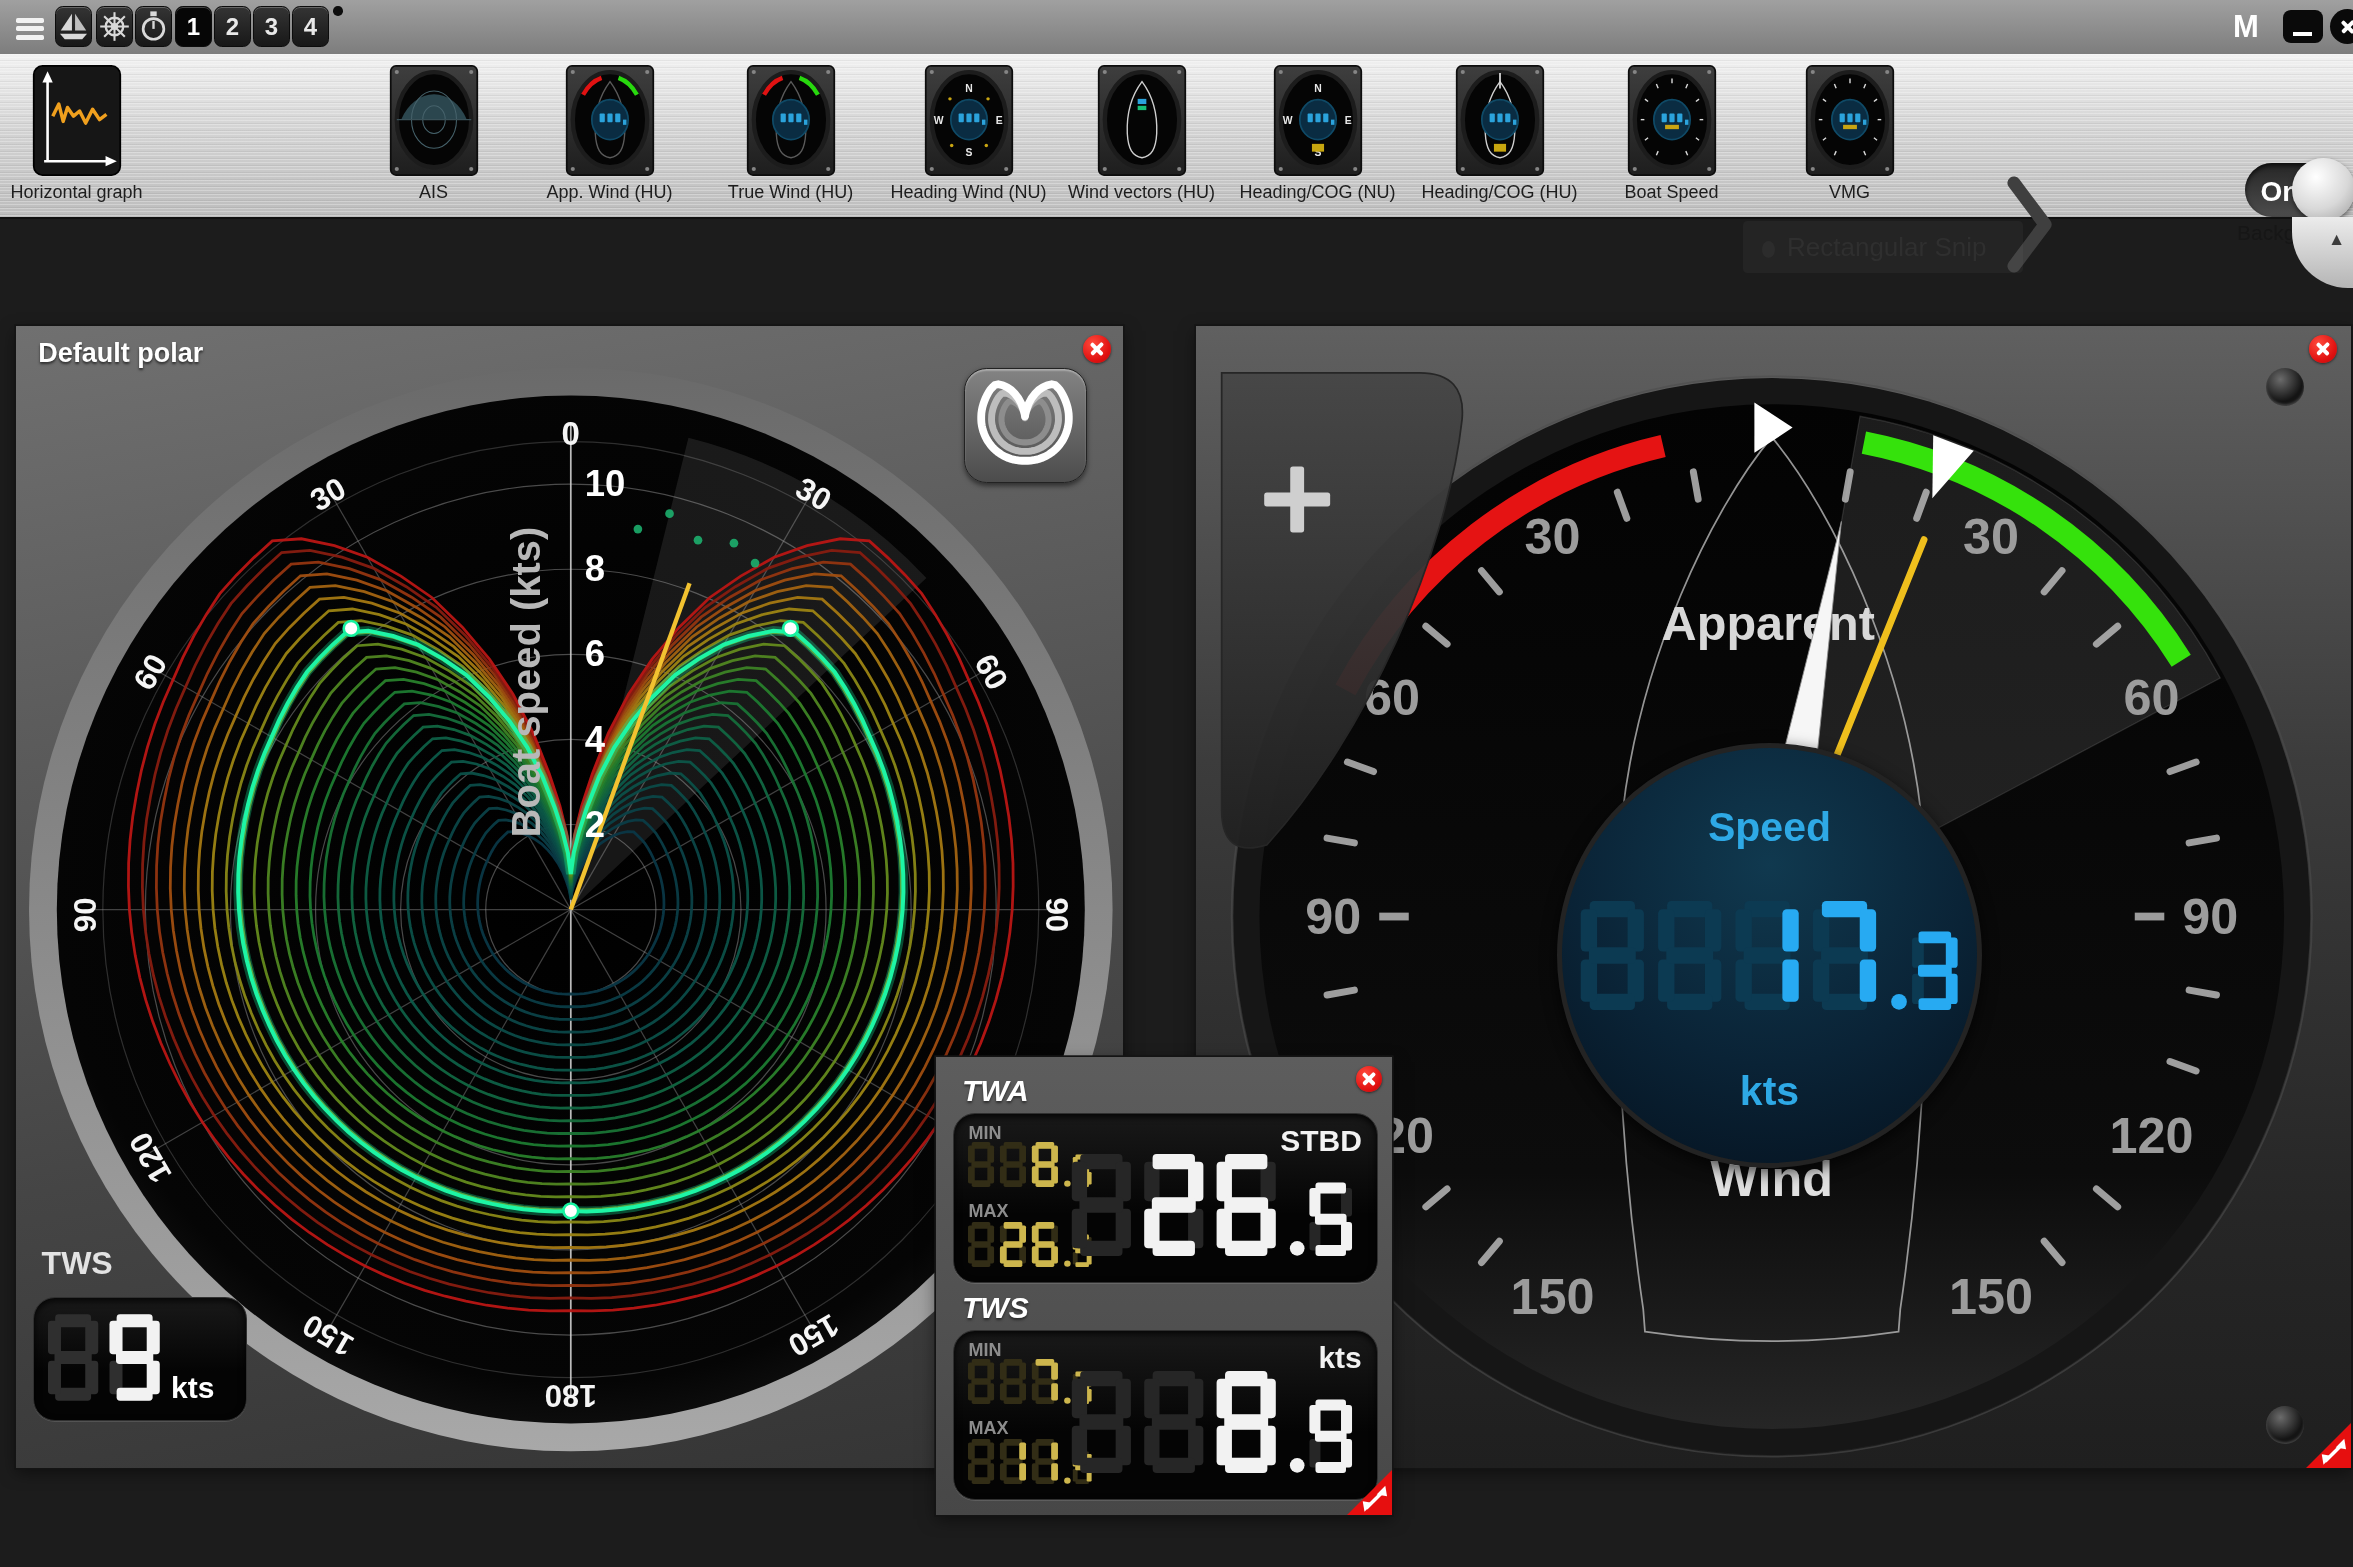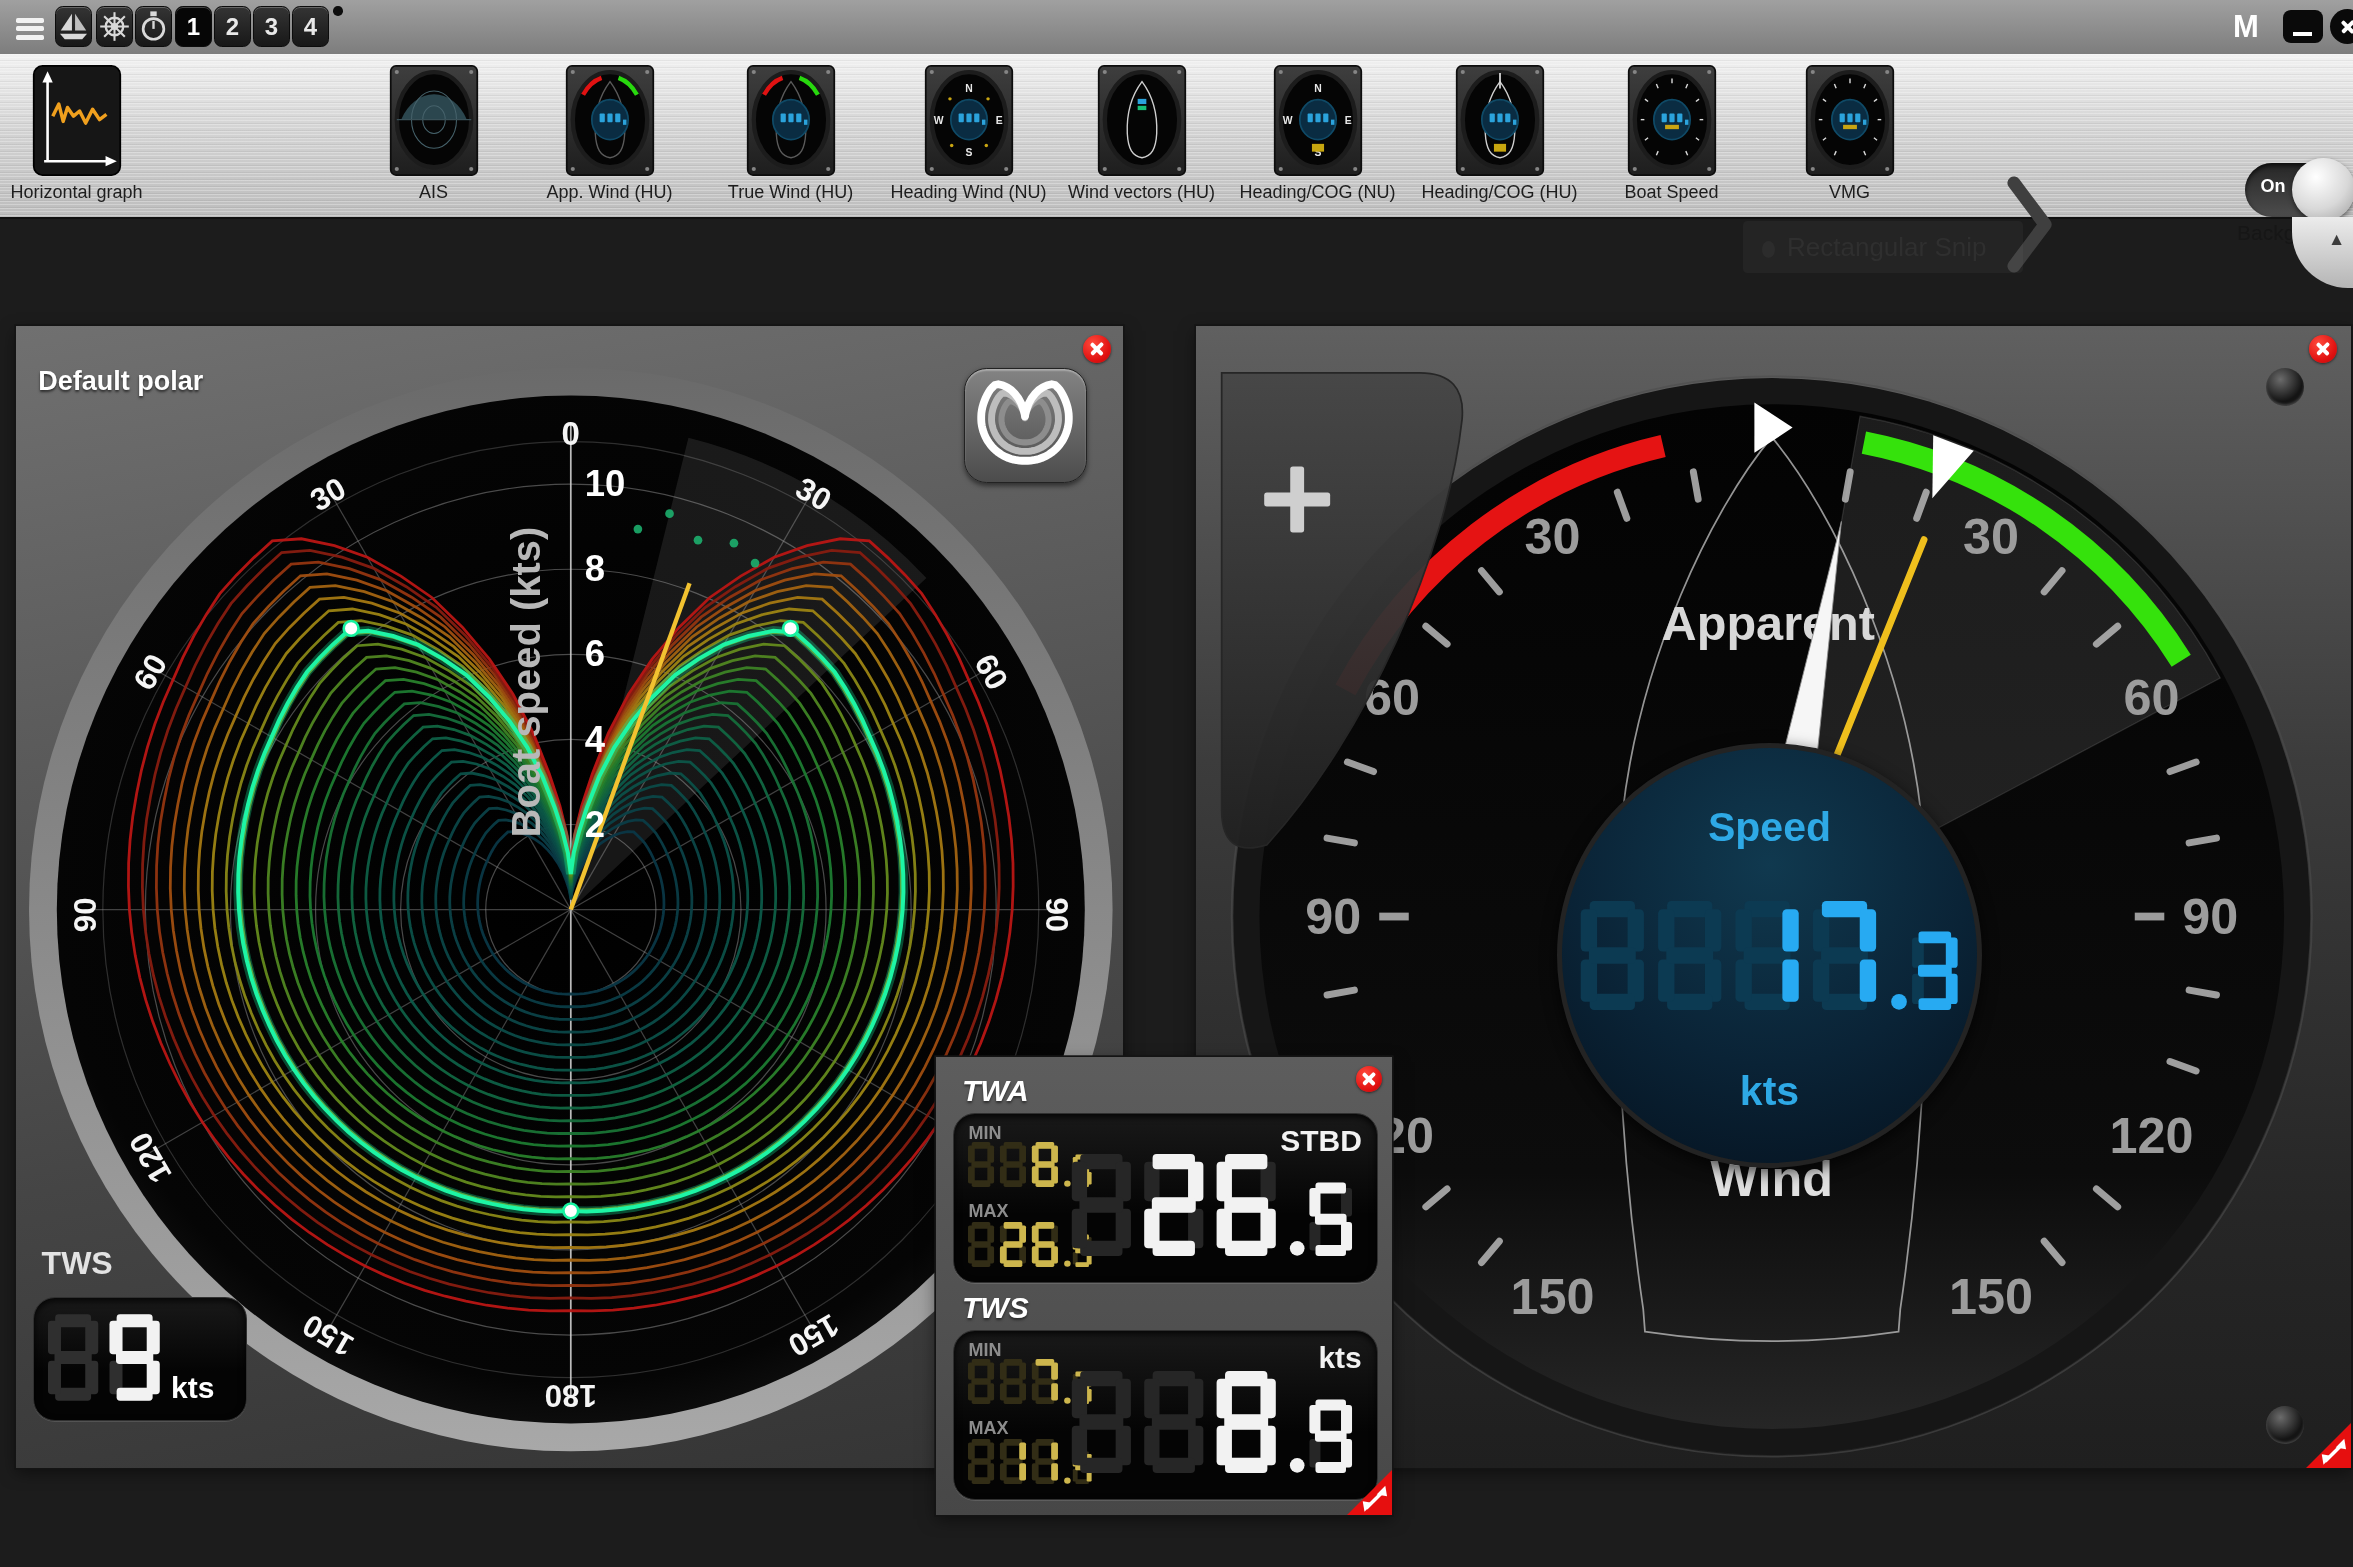--- a/index.html
+++ b/index.html
@@ -30,41 +30,41 @@
       linear-gradient(#f2f2f2,#d4d4d4 45%,#bdbdbd);
     border-bottom:2.6px solid #101010;}
   .tool-item{position:absolute;top:0;width:165px;height:158px;cursor:pointer;}
   .thumb{position:relative;width:90px;height:113px;margin:10.4px auto 0 auto;}
   .thumb svg{position:absolute;left:0;top:0;}
   .tool-label{position:absolute;left:0;top:128px;width:165px;text-align:center;
     font-size:18px;color:#1e1e1e;}
   .chevron{position:absolute;left:2007px;top:122px;width:45px;height:97px;cursor:pointer;}
   .toggle{position:absolute;left:2245px;top:109px;width:102px;height:54px;border-radius:28px;
     background:linear-gradient(#262626,#4d4d4d);box-shadow:inset 0 2.6px 5.2px rgba(0,0,0,.7);cursor:pointer;}
-  .toggle .on{position:absolute;left:15.6px;top:13px;color:#fff;font-size:18px;font-weight:bold;}
+  .toggle .on{position:absolute;left:15.6px;top:13px;color:#fff;font-size:28px;font-weight:bold;}
   .knob{position:absolute;left:2292px;top:104px;width:63px;height:63px;border-radius:50%;
     background:radial-gradient(circle at 38% 30%,#ffffff,#d8d8d8 55%,#9a9a9a);box-shadow:0 2.6px 5.2px rgba(0,0,0,.5);}
   .bg-label{position:absolute;left:2219px;top:167px;width:148px;text-align:center;font-size:21px;color:#161616;}
   
   .snip-ghost{position:absolute;left:1743px;top:221px;width:280px;height:52px;border-radius:4.3px;
     background:rgba(255,255,255,.035);color:#2f2f2f;font-size:26px;line-height:52px;}
   .snip-ghost .dot{display:inline-block;width:13px;height:16.5px;border-radius:50%;background:#2c2c2c;margin:0 12px 0 19px;vertical-align:-1.7px;}
   .flyout{position:absolute;left:2292px;top:217px;width:62px;height:71px;
     background:linear-gradient(#ececec,#b5b5b5);border-radius:0 0 0 56px;}
   .flyout .tri{position:absolute;right:8.7px;top:12px;color:#3c3c3c;font-size:17.4px;}
   
   .widget{position:absolute;box-shadow:0 0 0 1.7px #141414,0 5.2px 15.6px rgba(0,0,0,.5);}
   #polar-widget{left:15.6px;top:326px;width:1107px;height:1142px;
     background:linear-gradient(170deg,#707070 0%,#5c5c5c 30%,#454545 65%,#343434 100%);}
   #gauge-widget{left:1196px;top:326px;width:1155px;height:1142px;
     background:linear-gradient(#606060,#3c3c3c 38%,#262626 78%,#1f1f1f);}
   #twa-widget{left:936px;top:1057px;width:456px;height:458px;z-index:6;
     background:linear-gradient(#5d5d5d,#474747);}
   .w-title{position:absolute;left:22.6px;top:12px;color:#fff;font-size:27px;font-weight:bold;
-    text-shadow:0 1.7px 2.6px rgba(0,0,0,.6);margin-top:28px;}
+    text-shadow:0 1.7px 2.6px rgba(0,0,0,.6);}
   .close-btn{position:absolute;width:28px;height:28px;border-radius:50%;cursor:pointer;
     background:radial-gradient(circle at 35% 30%,#ff4a3c,#e01010 65%,#b70b0b);box-shadow:0 0.9px 2.6px rgba(0,0,0,.6);}
   .resize-handle{position:absolute;right:0;bottom:0;width:0;height:0;cursor:pointer;
     border-left:45px solid transparent;border-bottom:45px solid #e60f0f;}
   .resize-arrow{position:absolute;right:1.7px;bottom:1.7px;}
   .logo-btn{position:absolute;left:948px;top:42px;width:123px;height:115px;border-radius:22.6px;cursor:pointer;
     background:linear-gradient(#838383,#4c4c4c);border:1.7px solid #222;box-sizing:border-box;
     box-shadow:inset 0 1.7px 1.7px rgba(255,255,255,.35),0 2.6px 5.2px rgba(0,0,0,.5);}
   .lcd{position:absolute;background:linear-gradient(180deg,#191919,#040404 60%);border:1.7px solid #303030;
     border-radius:22px;box-shadow:inset 0 2.6px 7px rgba(0,0,0,.9),0 0.9px 0 rgba(255,255,255,.12);}

